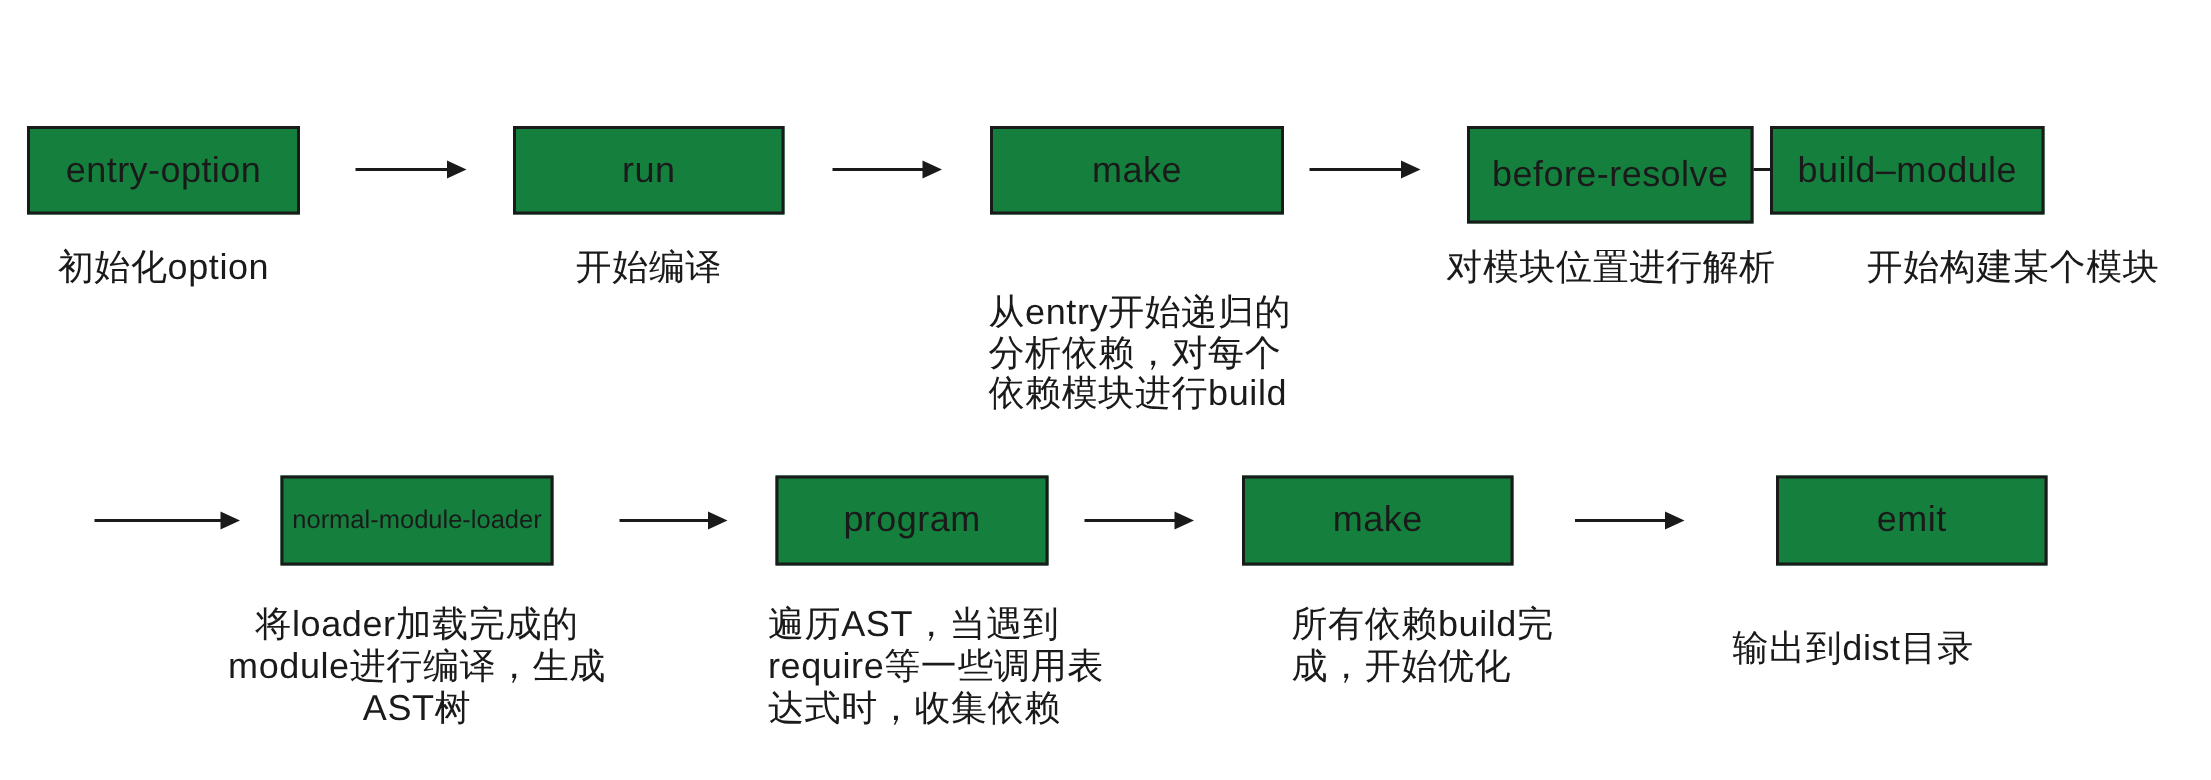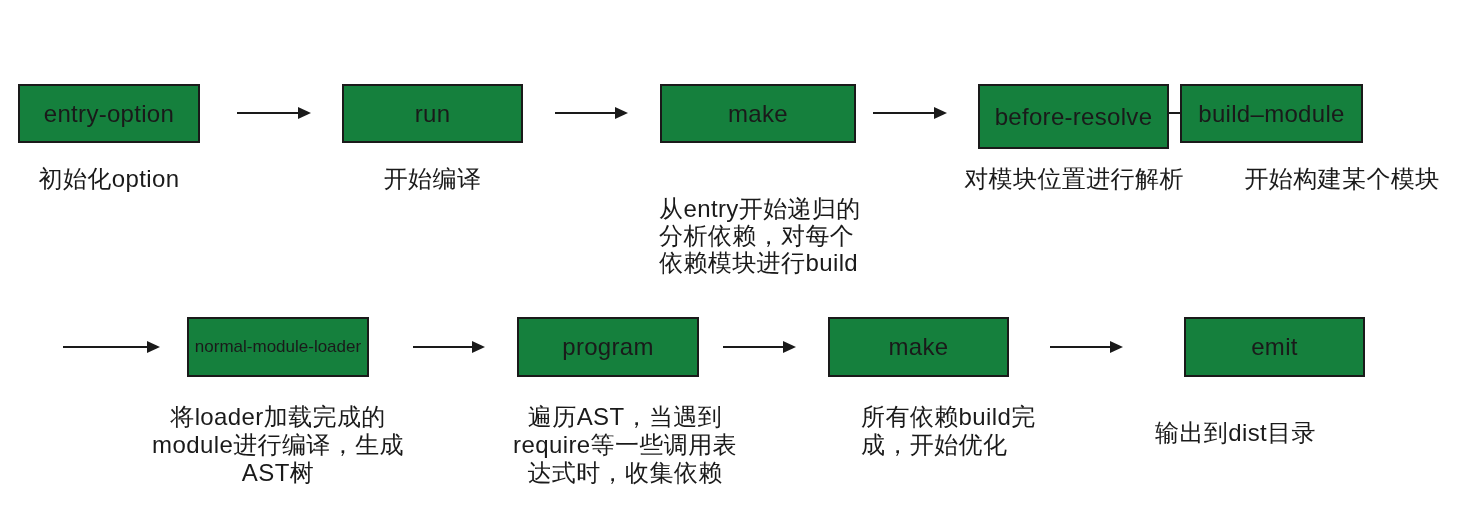--- a/index.html
+++ b/index.html
@@ -92,21 +92,21 @@
   #box-emit                 { left: 1156px; top: 317px; width: 181px; height: 60px; margin-left: 28px; }
 
   
   #arrow-r2-1 { left: 63px;   top: 341px; width: 97px; }
   #arrow-r2-2 { left: 413px;  top: 341px; width: 72px; }
   #arrow-r2-3 { left: 723px;  top: 341px; width: 73px; }
   #arrow-r2-4 { left: 1050px; top: 341px; width: 73px; }
 
   
   #cap-normal-module-loader { left: 148px;  top: 403px; width: 260px; }
-  #cap-program              { left: 500px;  top: 403px; width: 250px; text-align: center; }
+  #cap-program              { left: 512px;  top: 403px; width: 250px; }
   #cap-seal                 { left: 833px;  top: 403px; width: 210px; margin-left: 28px; }
   #cap-emit                 { left: 1155px; top: 403px; width: 220px; margin-top: 16px; }
 </style>
 </head>
 <body>
 
 <div class="canvas">
 
   <div class="box" id="box-entry-option">
     <span>entry-option</span>

